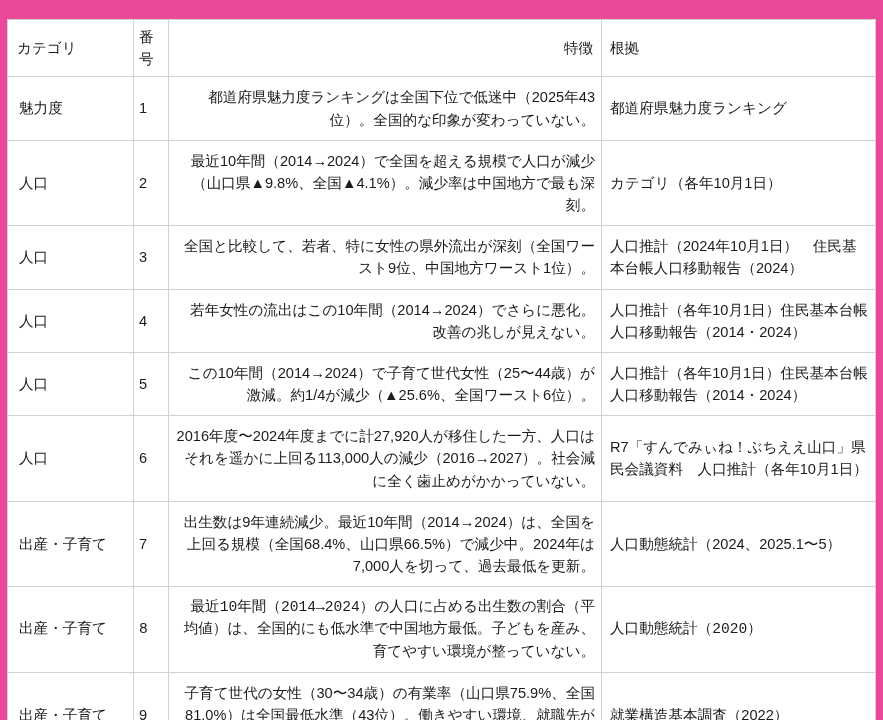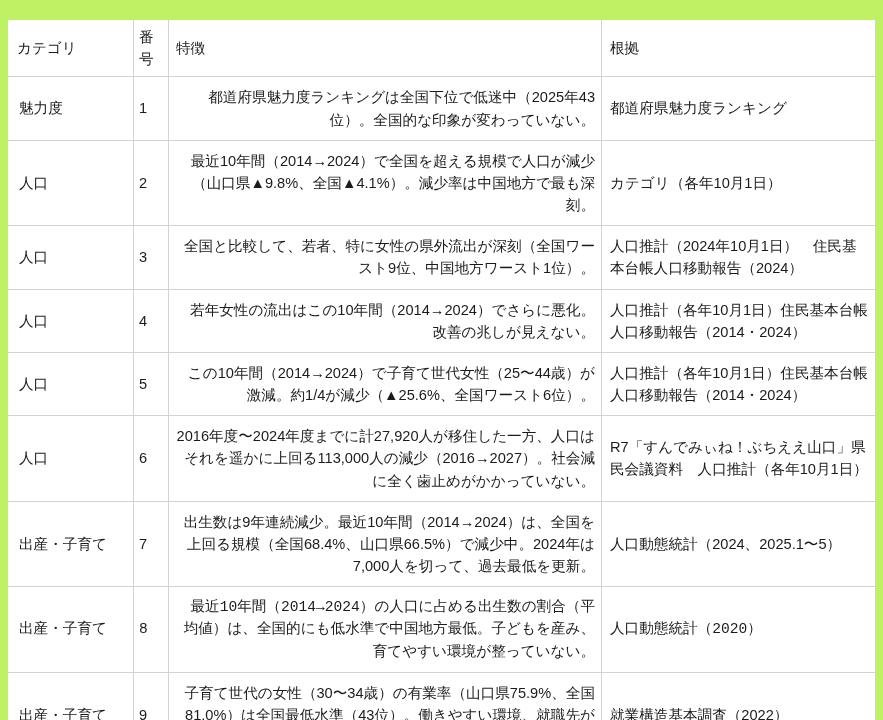--- a/index.html
+++ b/index.html
@@ -13,21 +13,21 @@
     background: #ffffff;
     font-family: "Liberation Sans", "DejaVu Sans", sans-serif;
     color: #1b1b1b;
     overflow: hidden;
   }
 
   .page {
     position: relative;
     width: 883px;
     height: 720px;
-    background: #bef264;
+    background: #ec4899;
     box-sizing: border-box;
     padding: 19px 8px 0 7px;
   }
 
   table.issues-table {
     width: 868px;
     border-collapse: collapse;
     table-layout: fixed;
     background: #ffffff;
     border: 1px solid #d2d2d2;
@@ -59,20 +59,21 @@
     padding-bottom: 6px;
     font-size: 14.6px;
   }
 
   table.issues-table thead th.h-number {
     padding-left: 5px;
     padding-right: 3px;
   }
   table.issues-table thead th.h-feature {
     padding-left: 7px;
+    text-align: right;
   }
   table.issues-table thead th.h-basis {
     padding-left: 8px;
   }
 
   table.issues-table td.cell-category {
     padding-left: 11px;
     white-space: nowrap;
   }
 

